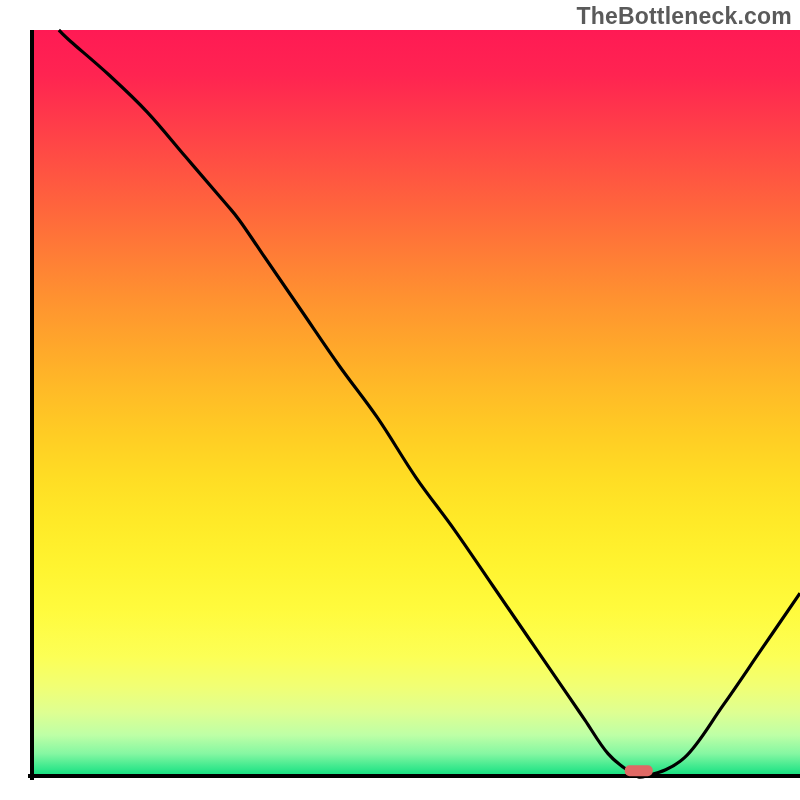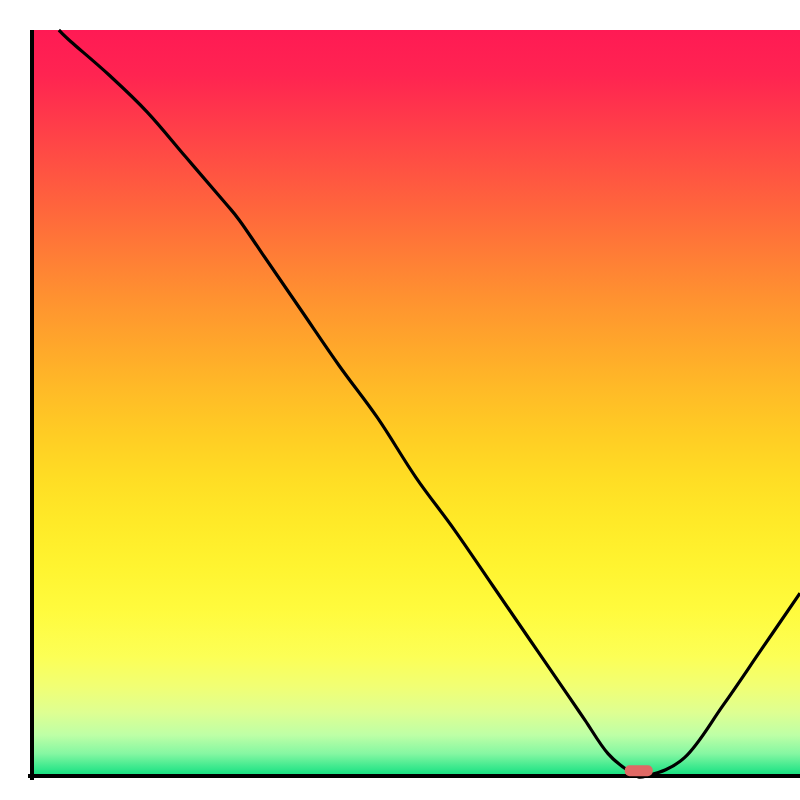--- a/index.html
+++ b/index.html
@@ -66,13 +66,14 @@
   <rect id="plot-bg" fill="url(#bg-grad)" x="32" y="30" width="768" height="746"></rect>
 
   <line id="x-axis" stroke-width="4" x1="28" y1="776" x2="800" y2="776" stroke="#000000"></line>
   <line id="y-axis" stroke-width="4" x1="32" y1="30" x2="32" y2="780" stroke="#000000"></line>
 
   <path id="curve" fill="none" stroke-width="3.2" d="M 58.88 30 C 60.9536 32.01420000000001, 61.4144 33.13320000000006, 70.4 41.190000000000055 C 79.38560000000001 49.24680000000005, 94.97600000000001 62.00340000000001, 108.80000000000001 74.75999999999999 C 122.62400000000001 87.51659999999997, 133.37599999999998 97.28919999999994, 147.2 112.05999999999995 C 161.024 126.83079999999995, 171.776 140.70640000000003, 185.60000000000002 156.82000000000005 C 199.42400000000004 172.93360000000007, 214.3232 190.16620000000006, 224 201.58000000000004 C 233.6768 212.99380000000002, 232.448 210.83040000000003, 239.36 220.23000000000002 C 246.27200000000002 229.6296, 251.3408 237.68640000000008, 262.4 253.80000000000007 C 273.45919999999995 269.9136000000001, 286.97599999999994 289.608, 300.79999999999995 309.75 C 314.62399999999997 329.892, 325.37600000000003 346.2294, 339.20000000000005 365.7 C 353.02400000000006 385.1706, 363.776 397.778, 377.6 417.92 C 391.42400000000004 438.062, 402.176 457.45799999999997, 416 477.59999999999997 C 429.824 497.74199999999996, 440.576 510.34939999999995, 454.40000000000003 529.8199999999999 C 468.22400000000005 549.2905999999999, 478.97599999999994 565.6279999999999, 492.79999999999995 585.77 C 506.62399999999997 605.912, 517.3760000000001 621.578, 531.2 641.72 C 545.024 661.8620000000001, 559.9232 683.5706, 569.5999999999999 697.67 C 579.2767999999999 711.7693999999999, 578.048 709.9789999999999, 584.96 720.05 C 591.8720000000001 730.121, 599.7056 744.2204, 608 753.62 C 616.2944 763.0196, 624.1279999999999 768.2416, 631.04 772.27 C 637.952 776.2984, 636.7232000000001 778.6856, 646.4000000000001 776 C 656.0768 773.3144, 670.976 770.1066000000001, 684.8 757.35 C 698.6239999999999 744.5934, 709.3760000000001 724.6006, 723.2 705.13 C 737.024 685.6594, 747.776 669.3219999999999, 761.5999999999999 649.18 C 775.4239999999999 629.038, 793.088 603.301, 800 593.23" stroke="#000000"></path>
 
   <rect id="marker" x="624.72" y="765.278" width="28" height="11" rx="5" fill="#e06965"></rect>
 </svg>
 
+<div class="watermark">TheBottleneck.com</div>
 </div>
 
 </body></html>

